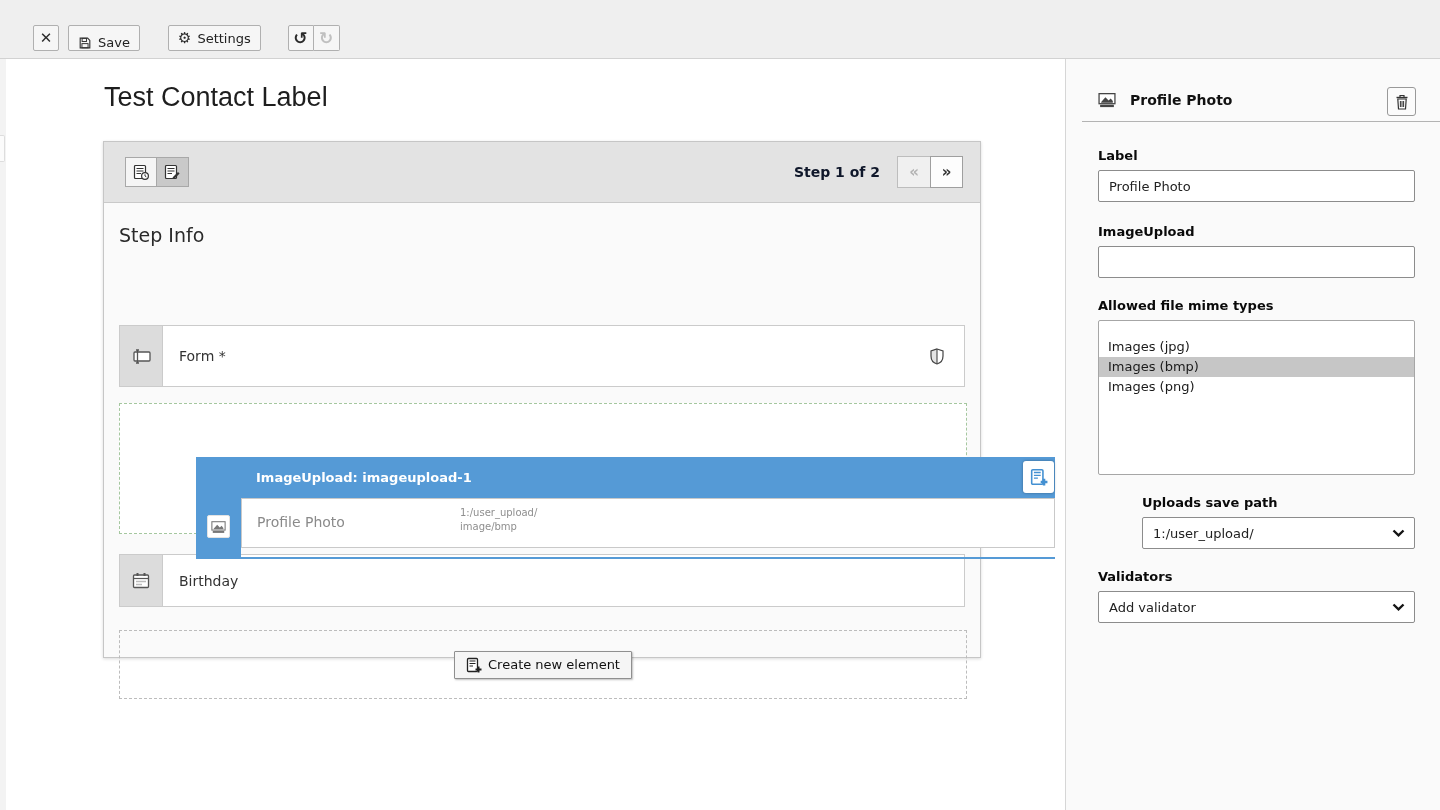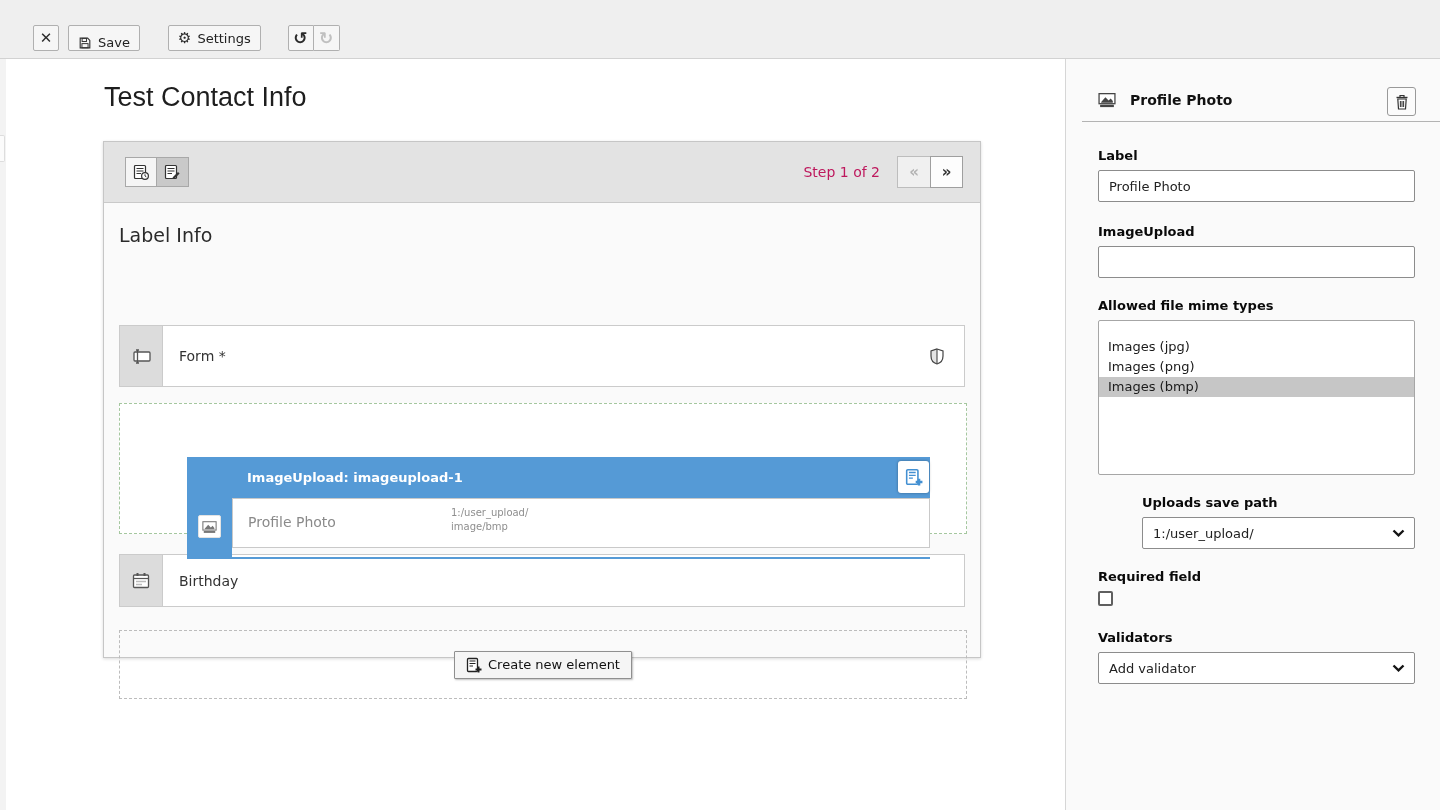--- a/index.html
+++ b/index.html
@@ -34,21 +34,21 @@
 
   
   .stage{ position:absolute; left:103px; top:141px; width:878px; height:517px;
     background:#fafafa; border:1px solid #c6c6c6; box-shadow:0 1px 3px rgba(0,0,0,.15); }
   .stage-header{ position:relative; height:61px; background:#e3e3e3; border-bottom:1px solid #c9c9c9; }
   .view-group{ position:absolute; left:21px; top:15px; display:flex; }
   .vbtn{ width:32px; height:30px; display:flex; align-items:center; justify-content:center;
     background:#f5f5f5; border:1px solid #a8a8a8; cursor:pointer; }
   .vbtn.active{ border-left:none; background:#c9c9c9; }
   .step-area{ position:absolute; right:17px; top:14px; display:flex; align-items:center; gap:17px; }
-  .step-text{ font-weight:normal; font-size:14px; color:#be185d; }
+  .step-text{ font-weight:bold; font-size:14px; color:#0f172a; }
   .page-group{ display:flex; }
   .pbtn{ width:33px; height:32px; display:flex; align-items:center; justify-content:center;
     font-size:15px; font-weight:bold; border:1px solid #9f9f9f; background:#fdfdfd; color:#333; cursor:pointer; }
   .pbtn.disabled{ background:#f0f0f0; color:#b3b3b3; border-color:#bdbdbd; border-right:none; }
 
   .stage-body{ position:relative; height:454px; }
   .section-title{ position:absolute; left:15px; top:21px; font-size:19px; color:#2a2a2a; }
 
   .form-row{ position:absolute; left:15px; width:846px; background:#fff;
     border:1px solid #cbcbcb; display:flex; }
@@ -62,21 +62,21 @@
   .drop-zone{ position:absolute; left:15px; top:200px; width:848px; height:131px;
     border:1px dashed #a5c79f; background:#fff; }
 
   .create-zone{ position:absolute; left:15px; top:427px; width:848px; height:69px;
     border:1px dashed #bcbcbc; display:flex; align-items:center; justify-content:center; }
   .create-btn{ height:28px; background:#f5f5f5; border:1px solid #8f8f8f; border-radius:1px;
     display:inline-flex; align-items:center; gap:6px; padding:0 11px; font-size:13px; color:#111;
     box-shadow:1px 1px 2px rgba(0,0,0,.25); cursor:pointer; }
 
   
-  .drag-el{ position:absolute; left:83px; top:254px; width:743px; height:102px; z-index:5; cursor:grabbing; }
+  .drag-el{ position:absolute; left:92px; top:254px; width:859px; height:102px; z-index:5; cursor:grabbing; }
   .drag-header{ position:absolute; left:0; right:0; top:0; height:41px; background:#559ad6; }
   .drag-left{ position:absolute; left:0; top:0; width:45px; height:102px; background:#559ad6; }
   .drag-title{ position:absolute; left:60px; top:13px; color:#fff; font-weight:bold; font-size:13px; }
   .drag-addbtn{ position:absolute; right:1px; top:4px; width:31px; height:32px; background:#fff;
     border-radius:3px; display:flex; align-items:center; justify-content:center;
     box-shadow:0 0 3px rgba(0,0,0,.35); cursor:pointer; }
   .drag-panel{ position:absolute; left:45px; top:41px; right:0; height:50px;
     background:#fff; border:1px solid #c9c9c9; }
   .drag-panel-label{ position:absolute; left:15px; top:15px; font-size:14px; color:#8a8a8a; }
   .drag-path{ position:absolute; left:218px; top:7px; font-size:10px; color:#8e8e8e; line-height:14px; }
@@ -136,21 +136,21 @@
     <div class="tbtn square">
       <span class="glyph redo">↻</span>
     </div>
   </span>
 </div>
 
 <div class="left-rail">
   <div class="rail-handle"></div>
 </div>
 
-<h1 class="page-title">Test Contact Info</h1>
+<h1 class="page-title">Test Contact Label</h1>
 
 <div class="stage">
   <div class="stage-header">
     <div class="view-group">
       <div class="vbtn">
         <svg width="17" height="17" viewBox="0 0 17 17">
           <rect x="1.5" y="1.5" width="11" height="13" rx="1" fill="#fff" stroke="#333" stroke-width="1.2"></rect>
           <path d="M3.5 4.5 H10.5 M3.5 7 H10.5 M3.5 9.5 H8" stroke="#333" stroke-width="1.1" fill="none"></path>
           <circle cx="12" cy="12" r="3.4" fill="#fff" stroke="#333" stroke-width="1.2"></circle>
           <path d="M12 10.3 V12 L13.3 12.8" stroke="#333" stroke-width="1" fill="none"></path>
@@ -171,21 +171,21 @@
           <span>«</span>
         </div>
         <div class="pbtn">
           <span>»</span>
         </div>
       </span>
     </div>
   </div>
 
   <div class="stage-body">
-    <div class="section-title">Label Info</div>
+    <div class="section-title">Step Info</div>
 
     <div class="form-row name-row">
       <div class="row-icon">
         <svg width="19" height="15" viewBox="0 0 19 15">
           <rect x="2" y="3" width="16" height="9" rx="1" fill="#fff" stroke="#555" stroke-width="1.3"></rect>
           <path d="M5.5 1 V14 M4 1 H7 M4 14 H7" stroke="#555" stroke-width="1.3" fill="none"></path>
         </svg>
       </div>
       <span class="row-label">Form *</span>
       <span class="row-shield">
@@ -281,41 +281,37 @@
 
     <div class="f-desc">
       <div class="insp-label">ImageUpload</div>
       <input class="insp-input" value="" style="">
     </div>
 
     <div class="f-mime">
       <div class="insp-label">Allowed file mime types</div>
       <div class="listbox">
         <div class="opt">Images (jpg)</div>
+        <div class="opt selected">Images (bmp)</div>
         <div class="opt">Images (png)</div>
-        <div class="opt selected">Images (bmp)</div>
       </div>
     </div>
 
     <div class="f-path">
       <div class="insp-label">Uploads save path</div>
       <div class="selectbox">
         <span>1:/user_upload/</span>
         <span class="chev">
           <svg width="13" height="8" viewBox="0 0 13 8">
               <polyline points="1.5,1.5 6.5,6.3 11.5,1.5" fill="none" stroke="#141414" stroke-width="2.4"></polyline>
             </svg>
         </span>
       </div>
     </div>
 
-    <div class="f-req">
-      <div class="insp-label">Required field</div>
-      <div class="checkbox"></div>
-    </div>
 
     <div class="f-validators">
       <div class="insp-label">Validators</div>
       <div class="selectbox">
         <span>Add validator</span>
         <span class="chev">
           <svg width="13" height="8" viewBox="0 0 13 8">
               <polyline points="1.5,1.5 6.5,6.3 11.5,1.5" fill="none" stroke="#141414" stroke-width="2.4"></polyline>
             </svg>
         </span>

